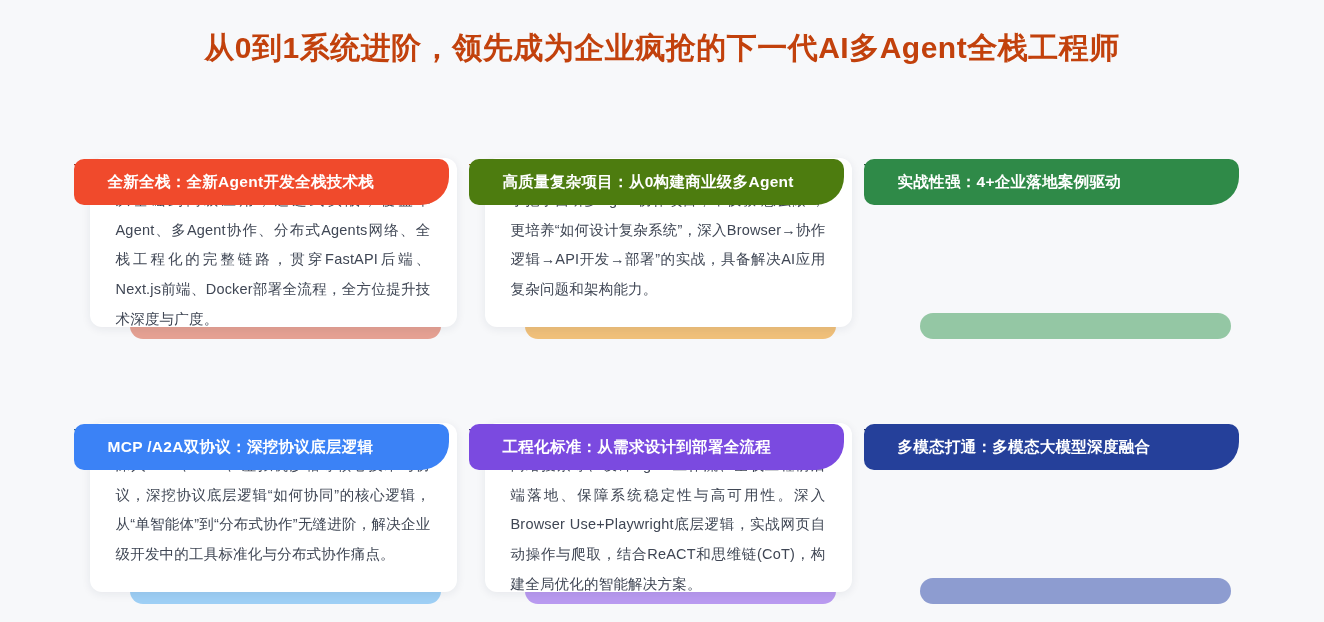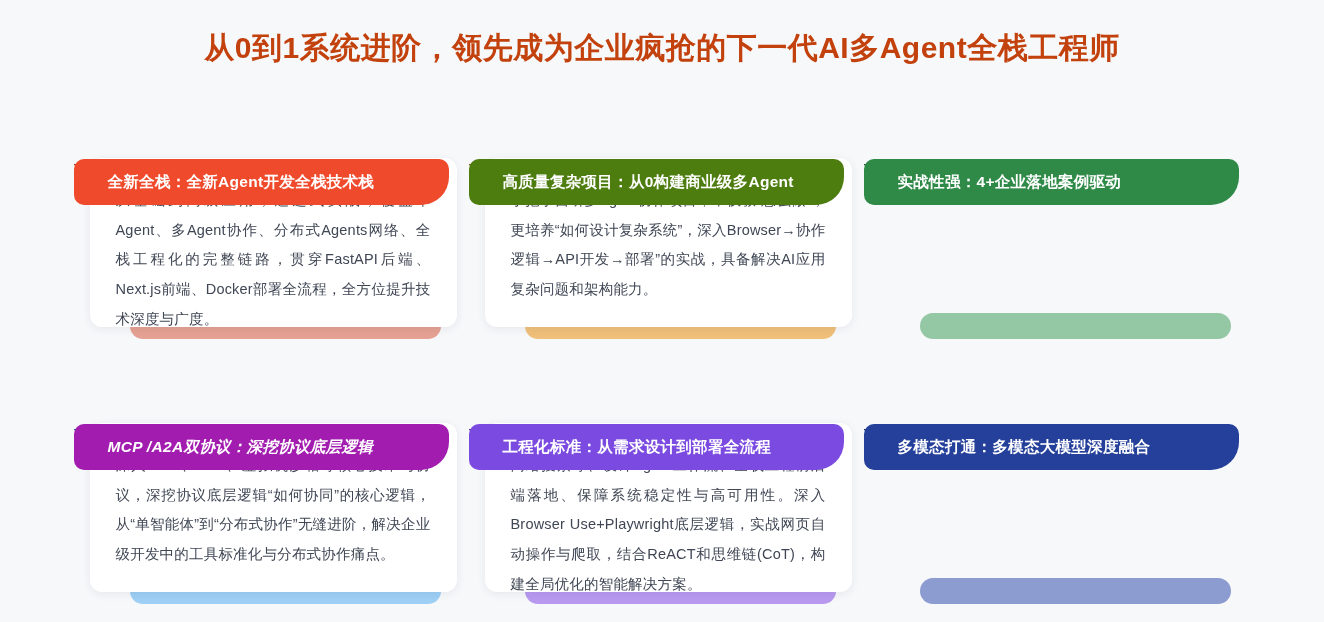--- a/index.html
+++ b/index.html
@@ -155,21 +155,21 @@
         <div class="card-header" style="background: rgb(47, 138, 72);">
           <span class="card-header-title">实战性强：4+企业落地案例驱动</span>
         </div>
       </div>
       <div class="card">
         <div class="card-underbar" style="background: rgb(158, 207, 245);"></div>
         <div class="card-fold" style="background: rgb(27, 89, 136);"></div>
         <div class="card-body">
           <p class="card-text">深入MCP、A2A、虚拟机沙箱等核心技术与协议，深挖协议底层逻辑“如何协同”的核心逻辑，从“单智能体”到“分布式协作”无缝进阶，解决企业级开发中的工具标准化与分布式协作痛点。</p>
         </div>
-        <div class="card-header" style="background: #a21caf; font-style: italic;">
+        <div class="card-header" style="background: #3b82f6;">
           <span class="card-header-title">MCP /A2A双协议：深挖协议底层逻辑</span>
         </div>
       </div>
       <div class="card">
         <div class="card-underbar" style="background: rgb(185, 154, 240);"></div>
         <div class="card-fold" style="background: rgb(63, 37, 120);"></div>
         <div class="card-body">
           <p class="card-text">网络搜索等、设计Agent工作流、全栈工程前后端落地、保障系统稳定性与高可用性。深入Browser Use+Playwright底层逻辑，实战网页自动操作与爬取，结合ReACT和思维链(CoT)，构建全局优化的智能解决方案。</p>
         </div>
         <div class="card-header" style="background: rgb(123, 74, 224);">

